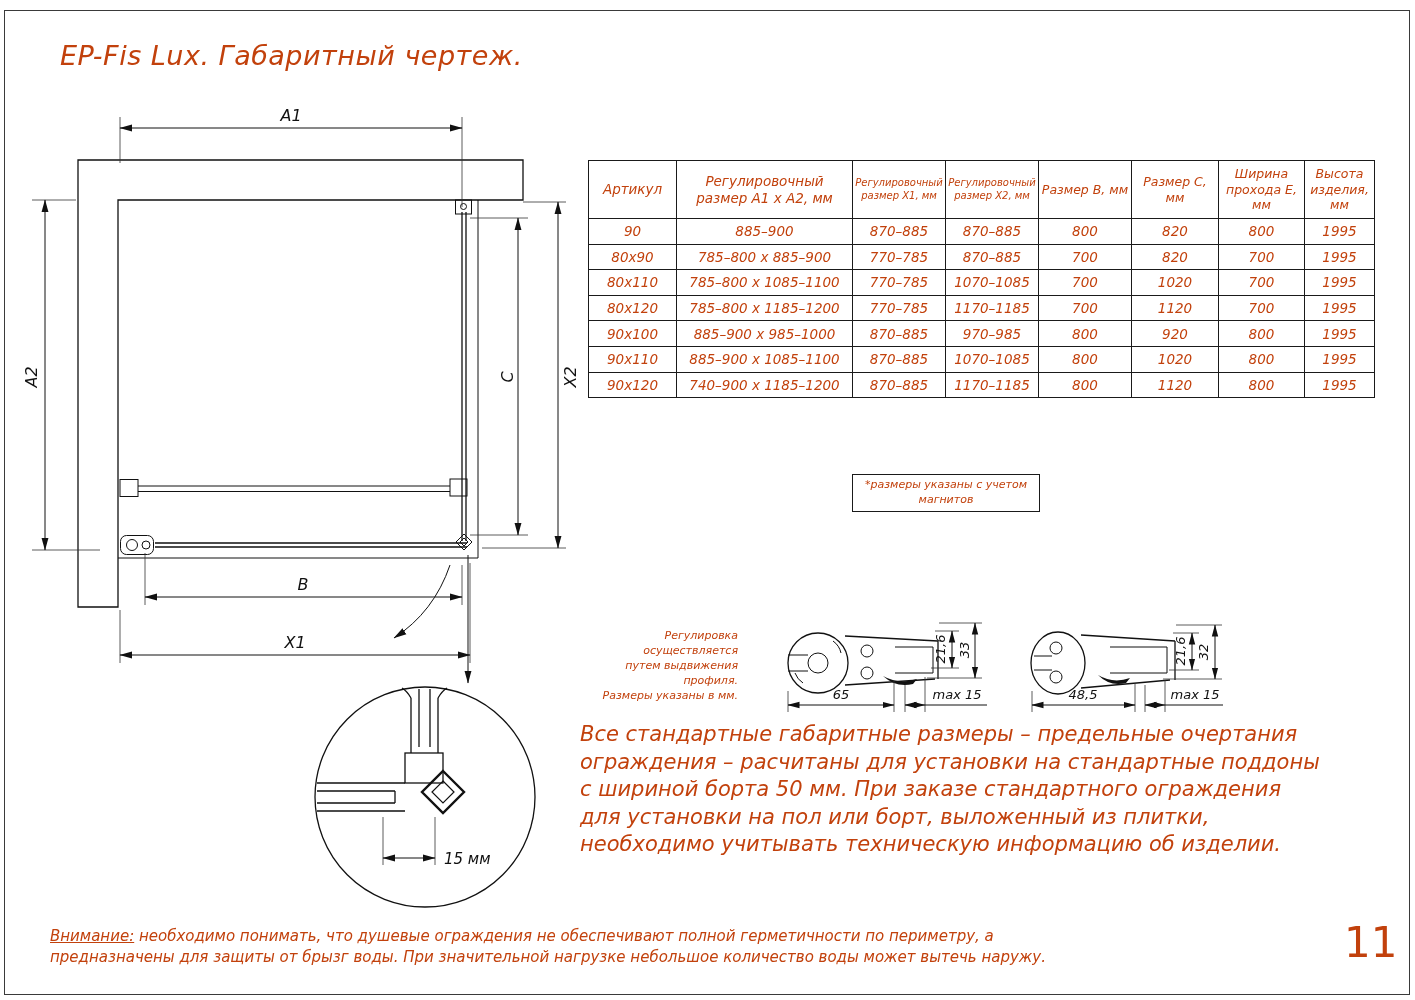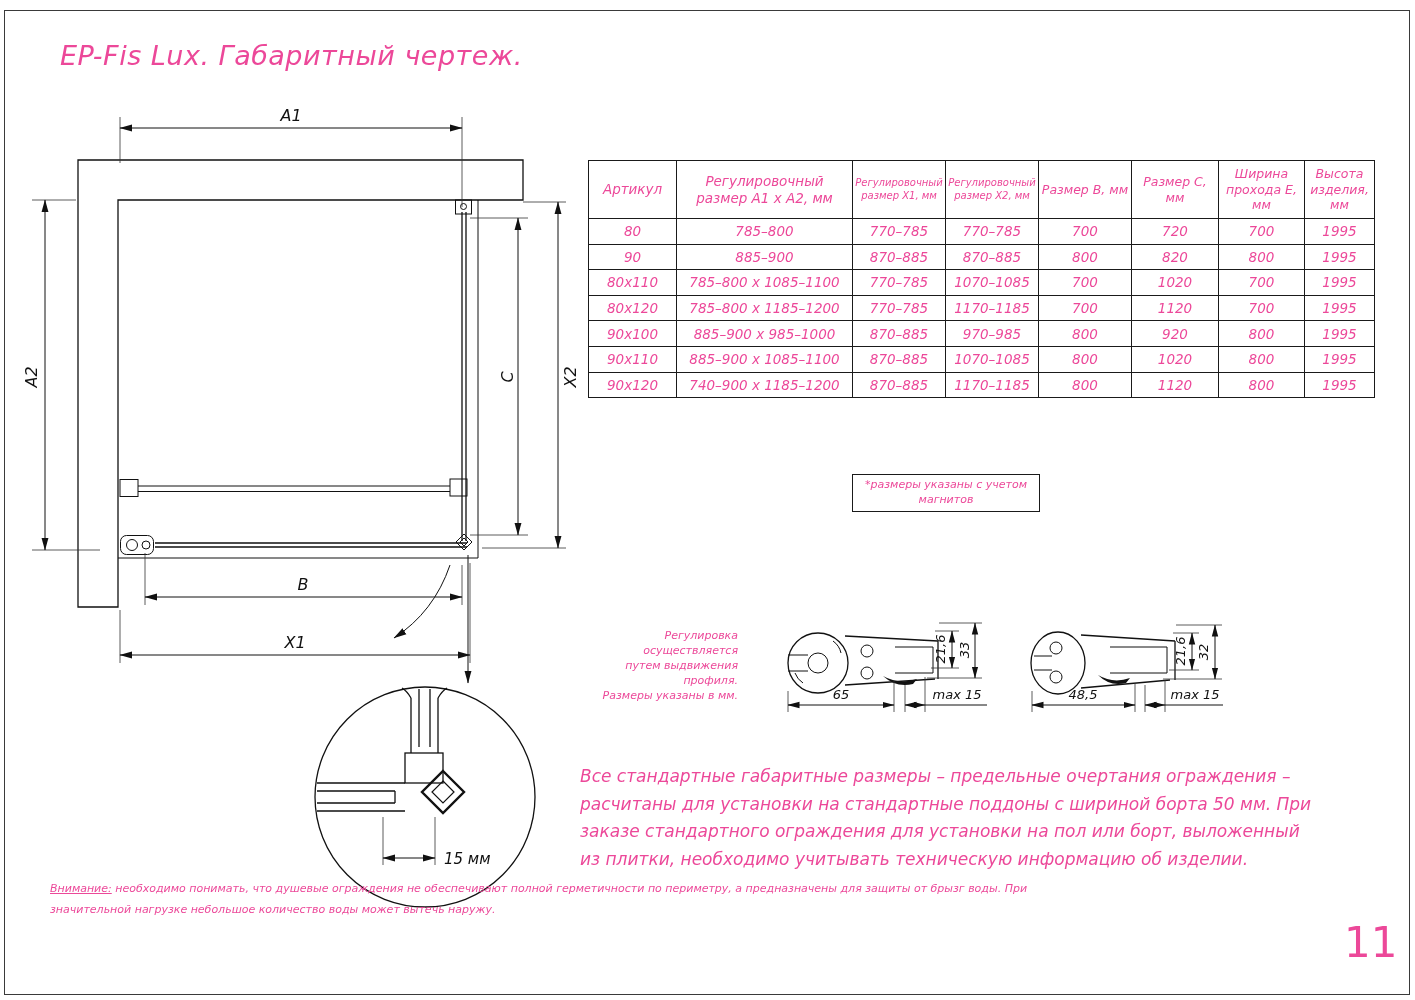--- a/index.html
+++ b/index.html
@@ -1,36 +1,36 @@
 <!DOCTYPE html>
 <html><head>
 <meta charset="utf-8">
 <style>
   html,body{margin:0;padding:0;background:#fff;}
   #page{position:relative;width:1415px;height:1000px;background:#fff;overflow:hidden;
-        font-family:"DejaVu Sans",sans-serif;color:#ec4899;}
+        font-family:"DejaVu Sans",sans-serif;color:#c2410c;}
   #frame{position:absolute;left:4px;top:10px;right:5px;bottom:5px;border:1.5px solid #3a3a3a;}
   #title{position:absolute;left:60px;top:40px;font-size:27px;font-style:italic;letter-spacing:.5px;}
   
   #sizes{position:absolute;left:588px;top:160px;border-collapse:collapse;table-layout:fixed;}
   #sizes th,#sizes td{border:1px solid #1a1a1a;font-style:italic;text-align:center;
         vertical-align:middle;padding:0 2px;overflow:hidden;}
   #sizes th{height:57px;font-weight:normal;font-size:12.5px;line-height:1.25;}
   #sizes th.c0,#sizes th.c1{font-size:13.5px;}
   #sizes th.c2,#sizes th.c3{font-size:10px;}
   #sizes td{height:24.6px;font-size:13.5px;white-space:nowrap;}
   #sizes{border:1.5px solid #1a1a1a;}
   #footnote{position:absolute;left:852px;top:474px;width:186px;height:36px;border:1.2px solid #1a1a1a;
         font-size:11px;font-style:italic;text-align:center;display:flex;align-items:center;justify-content:center;line-height:1.35;}
   
   #adjust-note{position:absolute;left:570px;top:628px;width:168px;text-align:right;
         font-size:11px;font-style:italic;line-height:15px;}
-  #paragraph{position:absolute;left:580px;top:763px;width:742px;font-size:17px;
+  #paragraph{position:absolute;left:580px;top:721px;width:742px;font-size:21px;
         font-style:italic;line-height:27.5px;}
-  #warning{position:absolute;left:50px;top:878px;width:1020px;font-size:11px;
+  #warning{position:absolute;left:50px;top:926px;width:1020px;font-size:15px;
         font-style:italic;line-height:21px;}
   #warning .u{text-decoration:underline;}
   #pagenum{position:absolute;left:1338px;top:918px;font-size:42px;margin-left:6px;}
   
   svg{position:absolute;}
   svg text{font-family:"DejaVu Sans",sans-serif;font-style:italic;fill:#111;}
   .obj{stroke:#111;stroke-width:1.3;fill:none;}
   .thin{stroke:#111;stroke-width:1;fill:none;}
   .ext{stroke:#333;stroke-width:.8;fill:none;}
   .dim{stroke:#111;stroke-width:1;fill:none;}
@@ -163,37 +163,37 @@
           <th class="c2">Регулировочный размер Х1, мм</th>
           <th class="c3">Регулировочный размер Х2, мм</th>
           <th class="c4">Размер В, мм</th>
           <th class="c5">Размер С, мм</th>
           <th class="c6">Ширина прохода Е, мм</th>
           <th class="c7">Высота изделия, мм</th>
         </tr>
       </thead>
       <tbody>
         <tr>
-          <td>80</td>
-          <td>785–800</td>
-          <td>770–785</td>
-          <td>770–785</td>
-          <td>700</td>
-          <td>720</td>
-          <td>700</td>
-          <td>1995</td>
-        </tr>
-        <tr>
           <td>90</td>
           <td>885–900</td>
           <td>870–885</td>
           <td>870–885</td>
           <td>800</td>
           <td>820</td>
           <td>800</td>
+          <td>1995</td>
+        </tr>
+        <tr>
+          <td>80x90</td>
+          <td>785–800 x 885–900</td>
+          <td>770–785</td>
+          <td>870–885</td>
+          <td>700</td>
+          <td>820</td>
+          <td>700</td>
           <td>1995</td>
         </tr>
         <tr>
           <td>80x110</td>
           <td>785–800 x 1085–1100</td>
           <td>770–785</td>
           <td>1070–1085</td>
           <td>700</td>
           <td>1020</td>
           <td>700</td>

